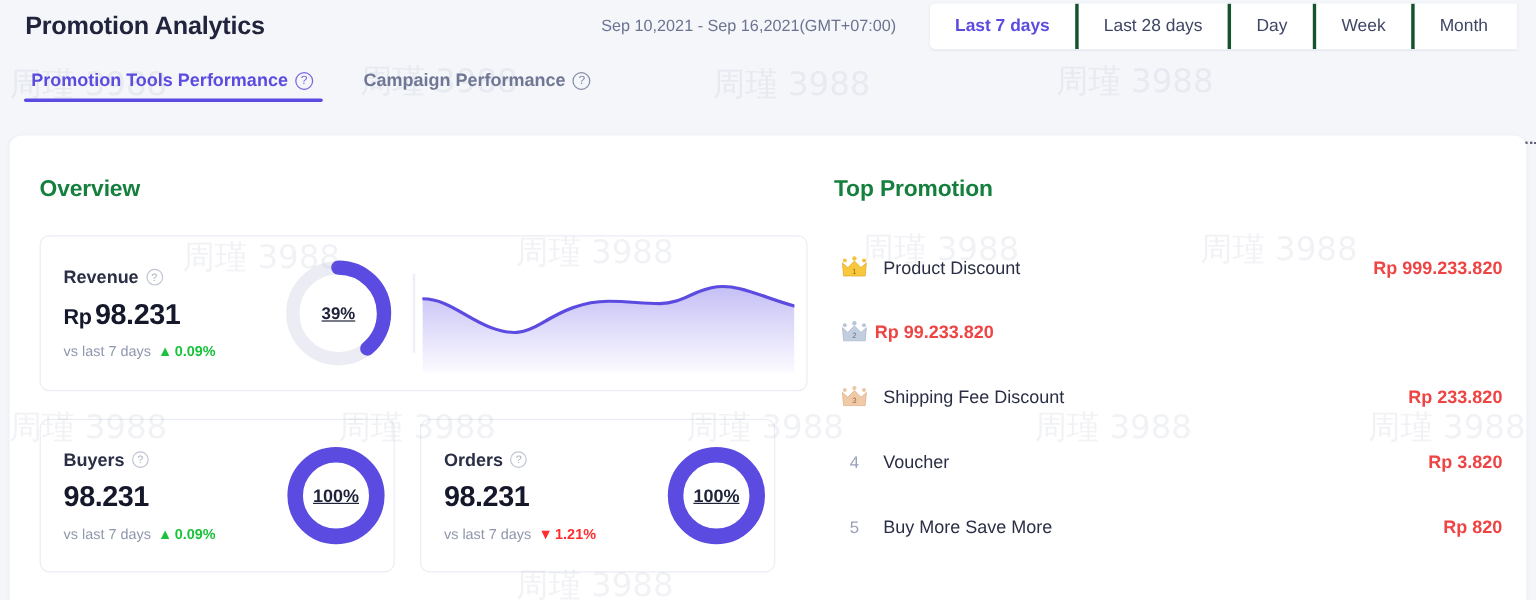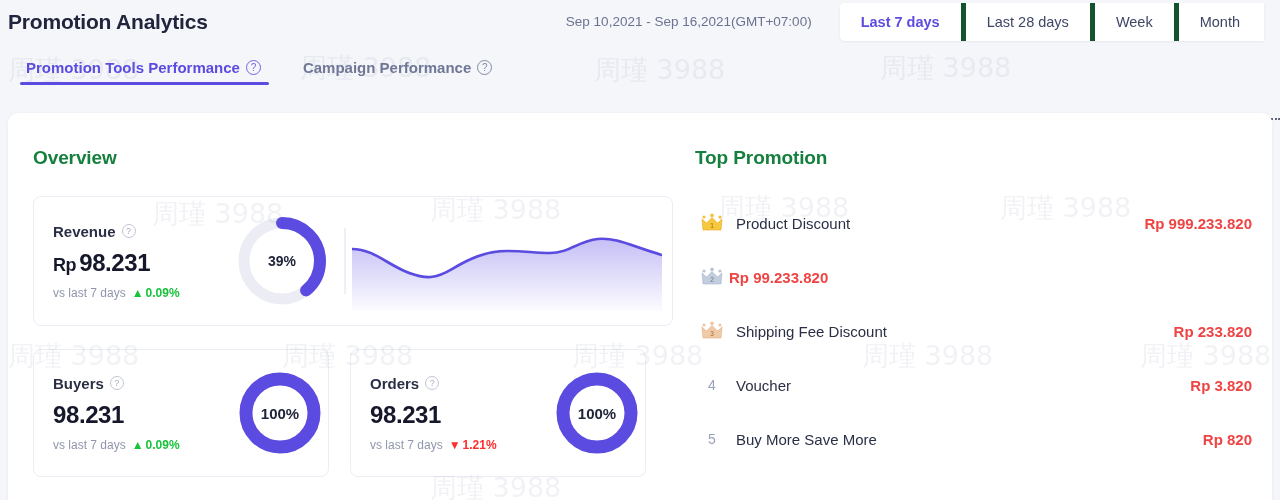--- a/index.html
+++ b/index.html
@@ -16,21 +16,21 @@
     height: 43px;
     display: flex;
     align-items: center;
     background: #f4f6fa;
   }
   .page-title {
     font-size: 21px;
     font-weight: bold;
     color: #21243c;
     letter-spacing: -0.2px;
-    margin-left: 8px;
+    margin-left: 21px;
   }
   .header-right {
     position: absolute;
     right: 16px; top: 0;
     height: 43px;
     display: flex;
     align-items: center;
   }
   .date-range {
     font-size: 13.5px;
@@ -45,21 +45,21 @@
     border-radius: 5px 0 0 5px;
     box-shadow: 0 1px 3px rgba(30,40,90,.07);
     overflow: hidden;
   }
   .range-btn {
     display: flex; align-items: center; justify-content: center;
     padding: 0 21px;
     font-size: 14.5px;
     color: #3e4665;
     white-space: nowrap;
-    border-right: 5px solid #14532d;
+    border-right: 3px solid #14532d;
     cursor: pointer;
     background: #fff;
   }
   .range-btn:last-child { border-right: none; padding-right: 24px; }
   .range-btn.active { color: #5b4be0; font-weight: bold; }
 
   
   .tabbar {
     position: relative;
     height: 42px;
@@ -169,21 +169,21 @@
     display: flex; align-items: center; gap: 6px;
     white-space: nowrap;
   }
   .delta-val { font-weight: bold; display:flex; align-items:center; gap:2px;}
   .delta-up { color: #18c23a; }
   .delta-down { color: #ff2d2d; }
 
   .donut-wrap { position: relative; display: flex; align-items: center; justify-content: center; }
   .donut-text {
     position: absolute;
-    font-size: 15px; font-weight: bold; color: #20243a;
+    font-size: 15px; font-weight: bold; color: #20243a; text-decoration: underline;
   }
   .donut-text.small { font-size: 14px; }
 
   .vdivider {
     width: 2px; height: 66px; background: #edf0f7; margin: 0 6px 0 14px;
   }
   .spark { flex: 1; height: 100px; padding-right: 10px; display:flex; align-items:flex-end;}
 
   
   .promo-list { margin-top: 4px; }
@@ -217,20 +217,21 @@
 </head>
 <body>
 
 <div class="header">
   <div class="page-title">Promotion Analytics</div>
   <div class="header-right">
     <div class="date-range">Sep 10,2021 - Sep 16,2021(GMT+07:00)</div>
     <div class="range-group">
       <div class="range-btn active">Last 7 days</div>
       <div class="range-btn">Last 28 days</div>
+      <div class="range-btn">Day</div>
       <div class="range-btn">Week</div>
       <div class="range-btn">Month</div>
     </div>
   </div>
 </div>
 
 <div class="tabbar">
   <div class="tab active">
     <span>Promotion Tools Performance</span>
     <span class="qmark">?</span>

